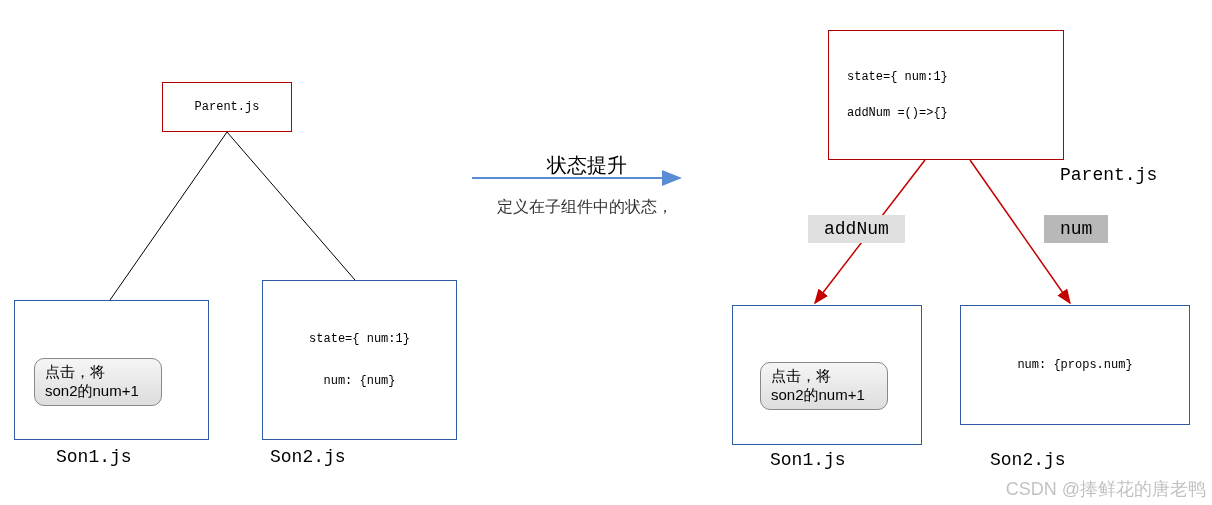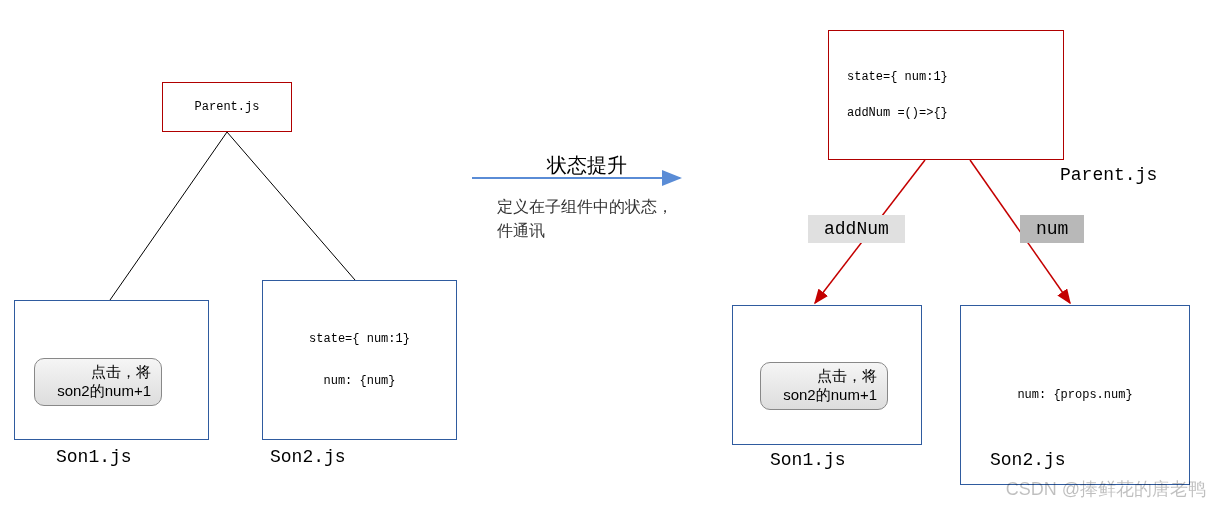--- a/index.html
+++ b/index.html
@@ -3,21 +3,21 @@
   <meta charset="utf-8">
   <style>
     * { margin: 0; padding: 0; box-sizing: border-box; }
     body { width: 1212px; height: 505px; position: relative; background: #fff; font-family: "Microsoft YaHei", Arial, sans-serif; }
     .box { position: absolute; border: 1px solid; background: #fff; display: flex; align-items: center; justify-content: center; }
     .red-border { border-color: #b00000; }
     .blue-border { border-color: #2f5b9f; }
     .label { position: absolute; font-family: "Courier New", monospace; font-size: 18px; }
     .cn-label { position: absolute; font-size: 20px; }
     .cn-desc { position: absolute; font-size: 16px; line-height: 1.5; color: #333; }
-    .btn3d { position: absolute; border: 1px solid #888; border-radius: 10px; background: linear-gradient(#f5f5f5, #ddd); display: flex; flex-direction: column; align-items: flex-end; justify-content: center; font-size: 15px; padding: 4px 10px; }
+    .btn3d { position: absolute; border: 1px solid #888; border-radius: 10px; background: linear-gradient(#f5f5f5, #ddd); display: flex; flex-direction: column; align-items: flex-start; justify-content: center; font-size: 15px; padding: 4px 10px; }
     .tag-light { position: absolute; background: #e0e0e0; padding: 4px 16px; font-family: "Courier New", monospace; font-size: 18px; }
     .tag-dark { position: absolute; background: #b8b8b8; padding: 4px 16px; font-family: "Courier New", monospace; font-size: 18px; }
     .code-line { font-family: "Courier New", monospace; font-size: 12px; }
     svg { position: absolute; pointer-events: none; }
     .watermark { position: absolute; bottom: 4px; right: 6px; color: rgba(0,0,0,0.25); font-size: 18px; }
   </style>
 </head>
 <body>
 
 <div class="box red-border" style="left:162px; top:82px; width:130px; height:50px;">
@@ -46,47 +46,46 @@
 <svg style="left:470px; top:168px;" width="220" height="20">
   <defs>
     <marker id="ah-blue" markerWidth="10" markerHeight="8" refX="9" refY="4" orient="auto">
       <polygon points="0 0, 10 4, 0 8" fill="#5a8cd6"></polygon>
     </marker>
   </defs>
   <line x1="2" y1="10" x2="210" y2="10" stroke="#5a8cd6" stroke-width="2" marker-end="url(#ah-blue)"></line>
 </svg>
 <div class="cn-desc" style="left:497px; top:195px;">
   <div>定义在子组件中的状态，</div>
-  <div>件通讯</div>
 </div>
 
 <div class="box red-border" style="left:828px; top:30px; width:236px; height:130px; flex-direction:column; gap:22px; align-items:flex-start; padding-left:18px; justify-content:center;">
   <span class="code-line">state={ num:1}</span>
   <span class="code-line">addNum =()=&gt;{}</span>
 </div>
 <div class="label" style="left:1060px; top:165px;">Parent.js</div>
 
 <svg style="left:730px; top:155px;" width="460" height="160">
   <defs>
     <marker id="ah-red" markerWidth="10" markerHeight="8" refX="9" refY="4" orient="auto">
       <polygon points="0 0, 10 4, 0 8" fill="#c40000"></polygon>
     </marker>
   </defs>
   <line x1="195" y1="5" x2="85" y2="148" stroke="#c40000" stroke-width="1.5" marker-end="url(#ah-red)"></line>
   <line x1="240" y1="5" x2="340" y2="148" stroke="#c40000" stroke-width="1.5" marker-end="url(#ah-red)"></line>
 </svg>
 
 <div class="tag-light" style="left:808px; top:215px;">addNum</div>
-<div class="tag-dark" style="left:1020px; top:215px;">num</div>
+<div class="tag-dark" style="left:1044px; top:215px;">num</div>
 
 <div class="box blue-border" style="left:732px; top:305px; width:190px; height:140px;"></div>
 <div class="btn3d" style="left:760px; top:362px; width:128px;">
   <span>点击，将</span>
   <span>son2的num+1</span>
 </div>
 <div class="label" style="left:770px; top:450px;">Son1.js</div>
 
-<div class="box blue-border" style="left:960px; top:305px; width:230px; height:180px;">
+<div class="box blue-border" style="left:960px; top:305px; width:230px; height:120px;">
   <span class="code-line">num: {props.num}</span>
 </div>
 <div class="label" style="left:990px; top:450px;">Son2.js</div>
 
 <div class="watermark">CSDN @捧鲜花的唐老鸭</div>
 
 </body></html>

